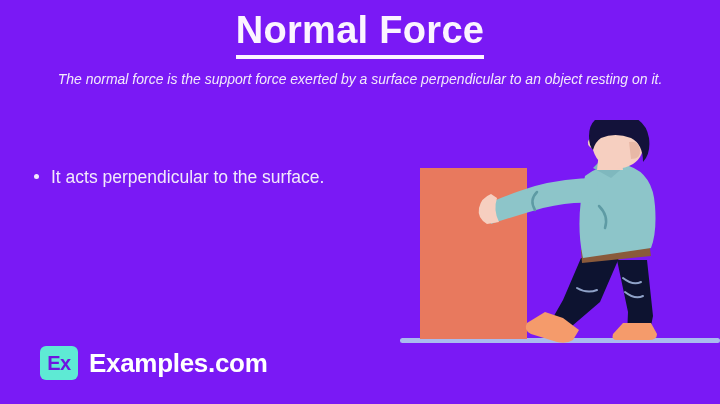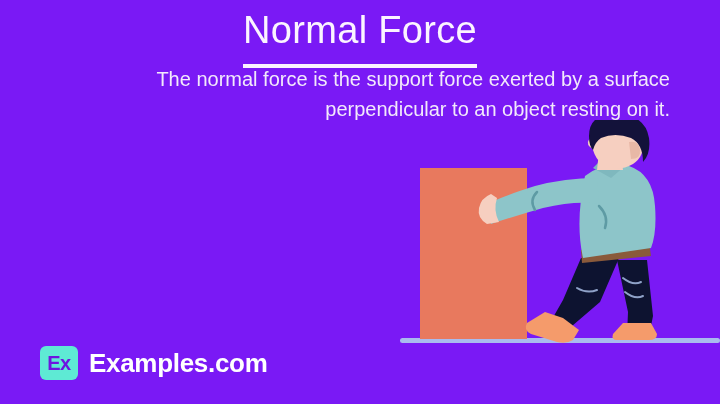--- a/index.html
+++ b/index.html
@@ -22,39 +22,40 @@
   #title-block {
     position: absolute;
     top: 8px;
     left: 0;
     width: 720px;
     text-align: center;
   }
   #title-text {
     display: inline-block;
     font-size: 38px;
-    font-weight: normal;
+    font-weight: bold;
     color: #FBF4FF;
     letter-spacing: 0.3px;
     line-height: 44px;
     border-bottom: 4px solid #FBF4FF;
-    padding-bottom: 12px;
+    padding-bottom: 3px;
   }
 
   
   #subtitle {
     position: absolute;
     top: 64px;
     left: 50px;
     width: 620px;
-    text-align: right;
+    text-align: center;
     color: #F2E9FB;
-    font-size: 20px;
+    font-size: 14px;
     line-height: 30px;
     font-weight: 400;
+    font-style: italic;
   }
 
   
   #bullets {
     position: absolute;
     top: 163px;
     left: 34px;
     width: 380px;
   }
   .bullet-row {
@@ -127,20 +128,24 @@
 
 <div id="slide">
 
   <div id="title-block">
     <span id="title-text">Normal Force</span>
   </div>
 
   <div id="subtitle">The normal force is the support force exerted by a surface perpendicular to an object resting on it.</div>
 
   <div id="bullets">
+    <div class="bullet-row">
+      <span class="bullet-dot"></span>
+      <span class="bullet-text">It acts perpendicular to the surface.</span>
+    </div>
   </div>
 
   <div id="illustration">
     <svg width="335" height="235" viewBox="0 0 335 235" xmlns="http://www.w3.org/2000/svg">
 
       <rect x="15" y="218" width="320" height="5" rx="2.5" fill="#A9BBEE"></rect>
 
       <rect x="35" y="48" width="107" height="171" fill="#E8795E"></rect>
 
       <path d="M232 140 L262 140 L268 196 L264 216 L242 216 L243 192 Z" fill="#0D1330"></path>

